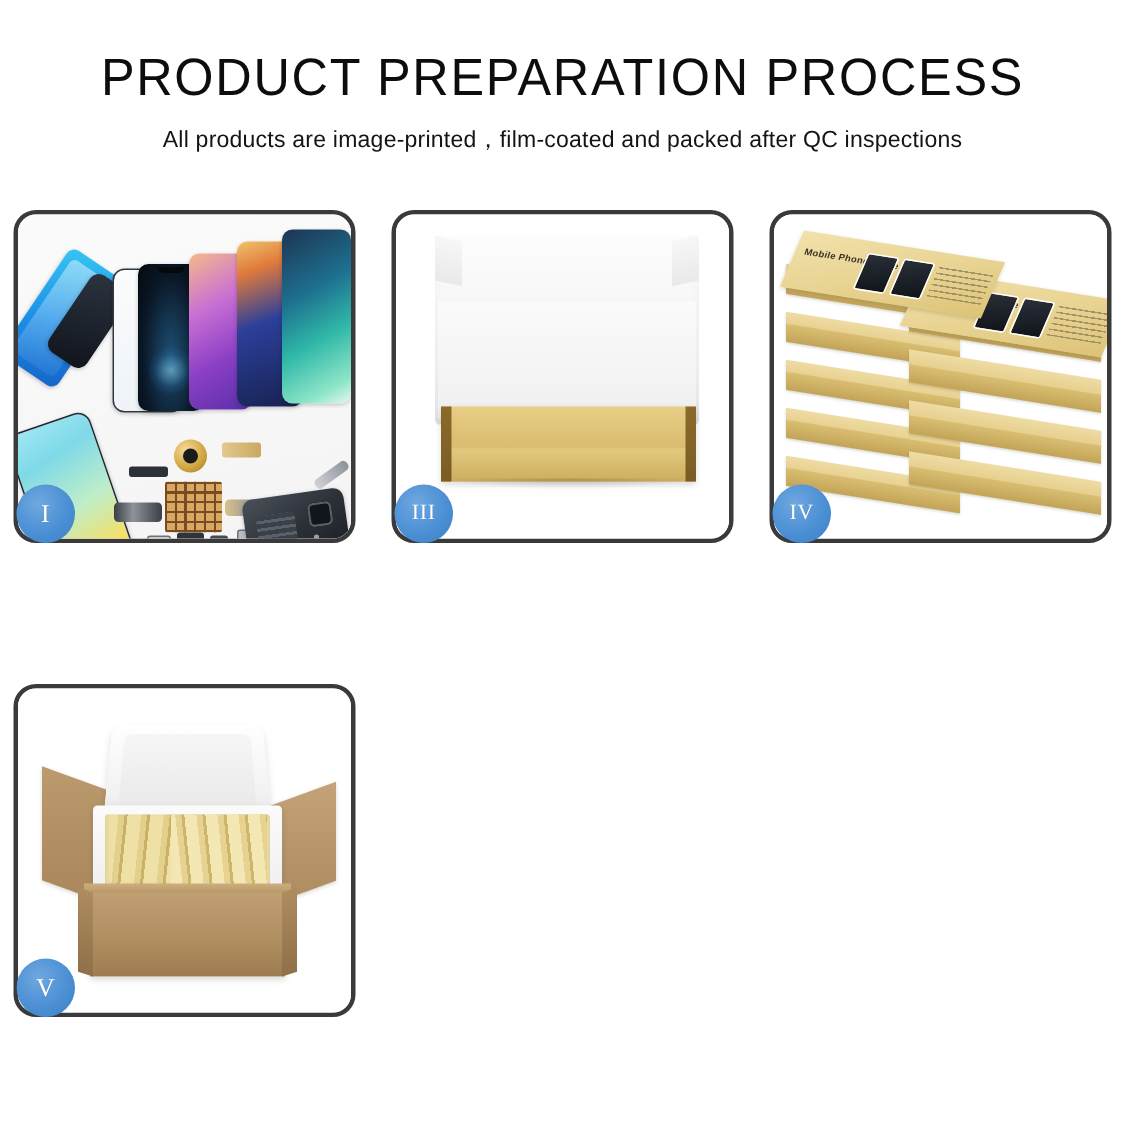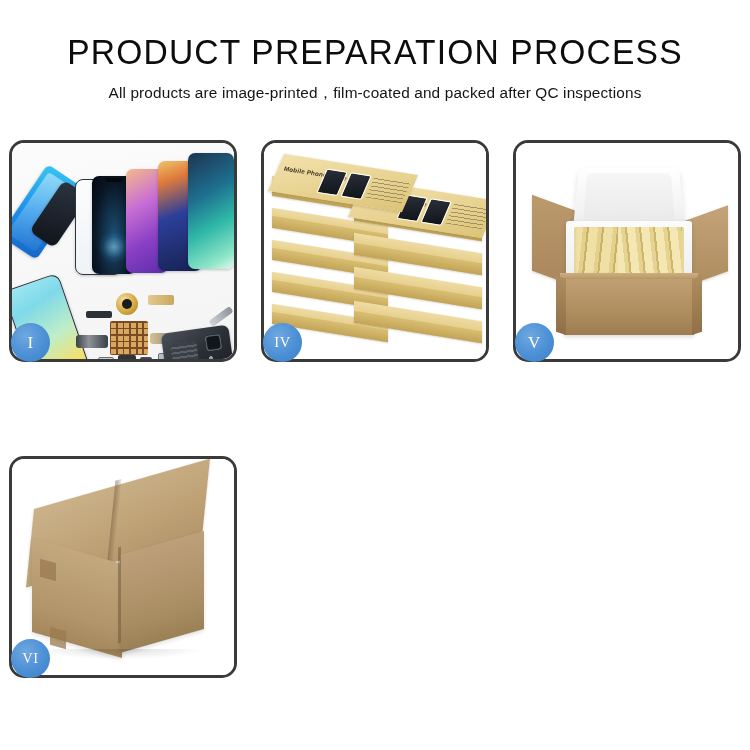--- a/index.html
+++ b/index.html
@@ -468,20 +468,33 @@
       <div class="comp c-chipC"></div>
       <div class="comp c-chipD"></div>
       <div class="comp c-back"></div>
       <div class="comp c-tool"></div>
       <div class="comp c-screws"></div>
     </div>
     <div class="step-badge">I</div>
   </div>
 
 
+  <div class="panel p3">
+    <div class="panel-photo">
+      <div class="box3-lid"></div>
+      <div class="box3-foam"></div>
+      <div class="box3-gray-fill"></div>
+      <div class="box3-tray"></div>
+      <div class="box3-tray-front"></div>
+      <div class="box3-edge-l"></div>
+      <div class="box3-edge-r"></div>
+      <div class="box3-shadow"></div>
+    </div>
+    <div class="step-badge small-type">III</div>
+  </div>
 
   <div class="panel p4">
     <div class="panel-photo">
       <div class="stack">
         <div class="sbox sb5">
             <span class="side"></span>
           </div>
         <div class="sbox sb4">
             <span class="side"></span>
           </div>
@@ -530,26 +543,14 @@
       <div class="v-flap-r"></div>
       <div class="v-foam-lid"></div>
       <div class="v-foam-box"></div>
       <div class="v-gold-rows"></div>
       <div class="v-box-rim"></div>
       <div class="v-box-front"></div>
     </div>
     <div class="step-badge">V</div>
   </div>
 
-  <div class="panel p6">
-    <div class="panel-photo">
-      <div class="c6-top"></div>
-      <div class="c6-front"></div>
-      <div class="c6-side"></div>
-      <div class="c6-seam"></div>
-      <div class="c6-tapeA"></div>
-      <div class="c6-tapeB"></div>
-      <div class="c6-shadow"></div>
-    </div>
-    <div class="step-badge small-type">VI</div>
-  </div>
 
 </div>
 
 </body></html>

